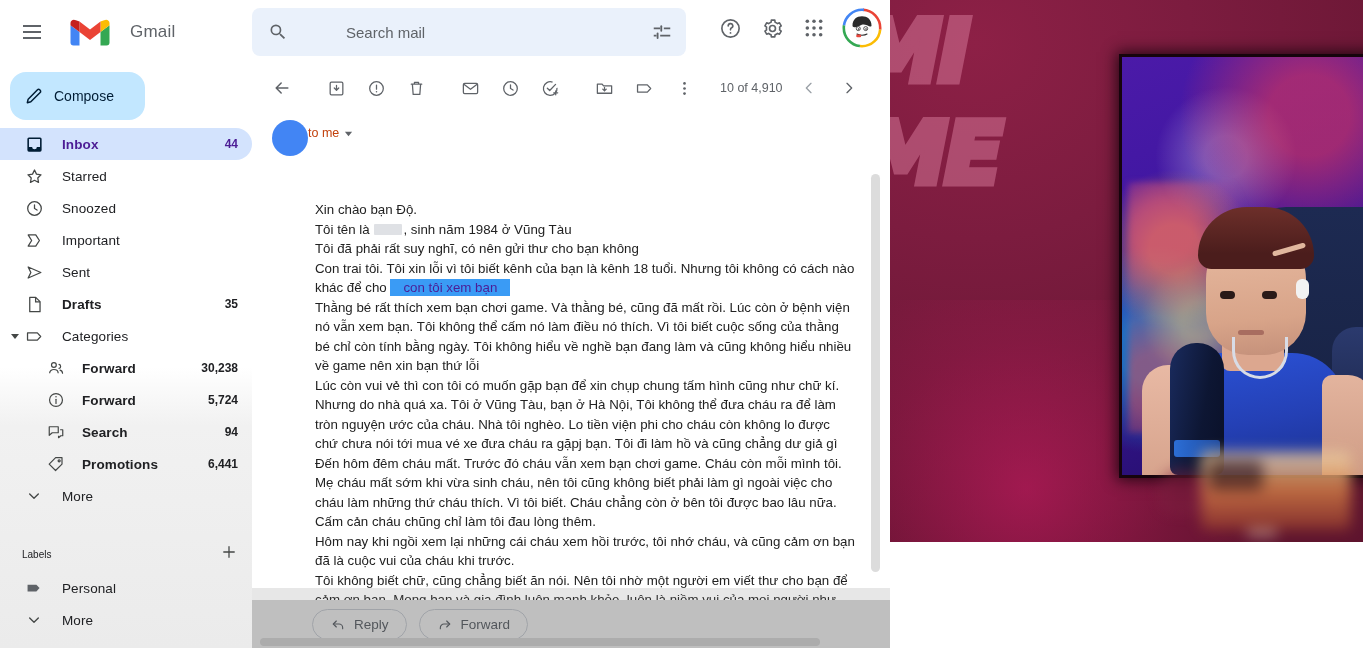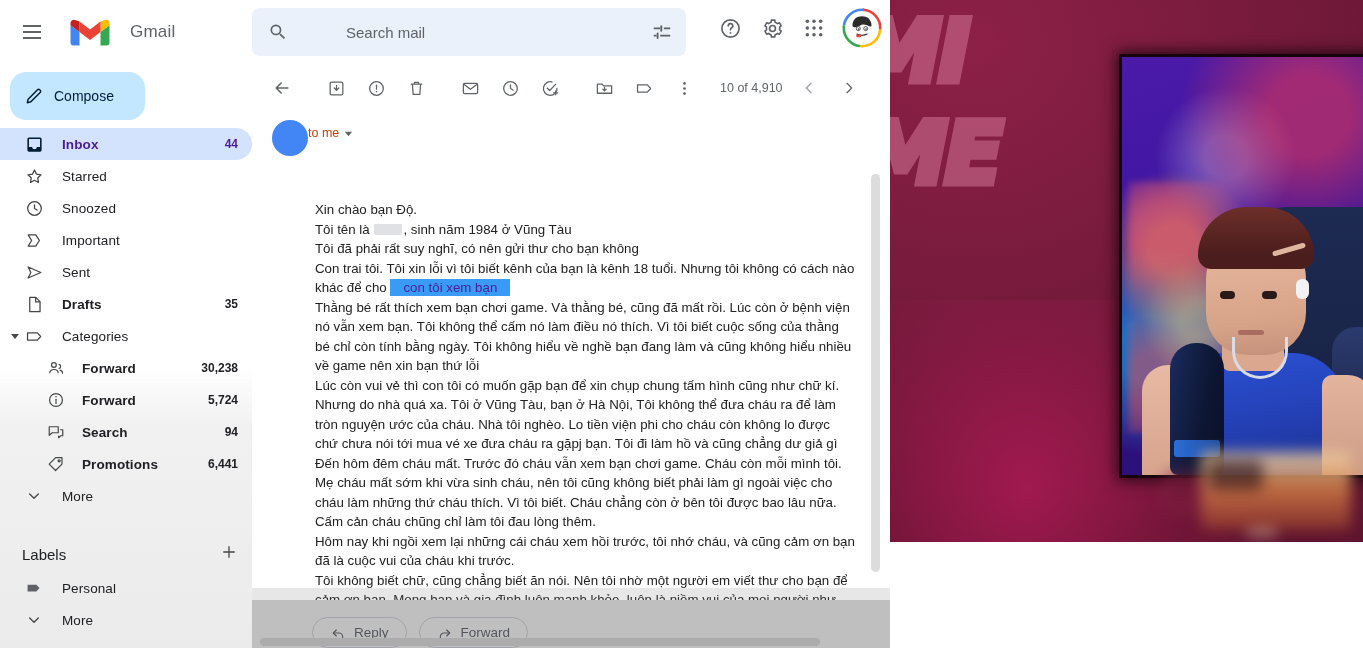--- a/index.html
+++ b/index.html
@@ -105,21 +105,21 @@
   .nav-item.has-caret { position: relative; }
   .nav-item .caret {
     position: absolute; left: 8px; top: 50%; transform: translateY(-50%);
     width: 14px; height: 14px; display: flex; align-items: center; justify-content: center;
   }
 
   #labels-header {
     margin-top: 24px; height: 36px; display: flex; align-items: center;
     padding: 0 14px 0 22px;
   }
-  #labels-header .ltitle { flex: 1; font-size: 15px; color: #202124; }
+  #labels-header .ltitle { flex: 1; font-size: 10px; color: #202124; }
   #labels-header .lplus { cursor: pointer; }
 
   
   #msg-pane {
     position: absolute; left: 252px; top: 64px; width: 638px; height: 584px;
     background: #fff; overflow: hidden;
   }
   #msg-toolbar {
     height: 48px; display: flex; align-items: center; padding-left: 10px;
   }
@@ -165,21 +165,21 @@
   #msg-scrollbar {
     position: absolute; right: 10px; top: 110px;
     width: 9px; height: 398px; background: #dcdcdc; border-radius: 5px;
     cursor: pointer;
   }
 
   
   #msg-actions {
     position: absolute; left: 0; bottom: 0; width: 638px; height: 48px;
     background: #cfcfcf;
-    display: flex; align-items: flex-end; padding-left: 60px; gap: 12px;
+    display: flex; align-items: center; padding-left: 60px; gap: 12px;
   }
   .act-btn {
     height: 31px; border: 1px solid #a9adb3; border-radius: 17px;
     display: flex; align-items: center; gap: 8px;
     padding: 0 17px; font-size: 13.5px; color: #4a4f55; cursor: pointer;
     background: transparent;
   }
   #hscroll {
     position: absolute; left: 8px; bottom: 2px; width: 560px; height: 8px;
     background: #b7b7b7; border-radius: 4px; cursor: pointer;

